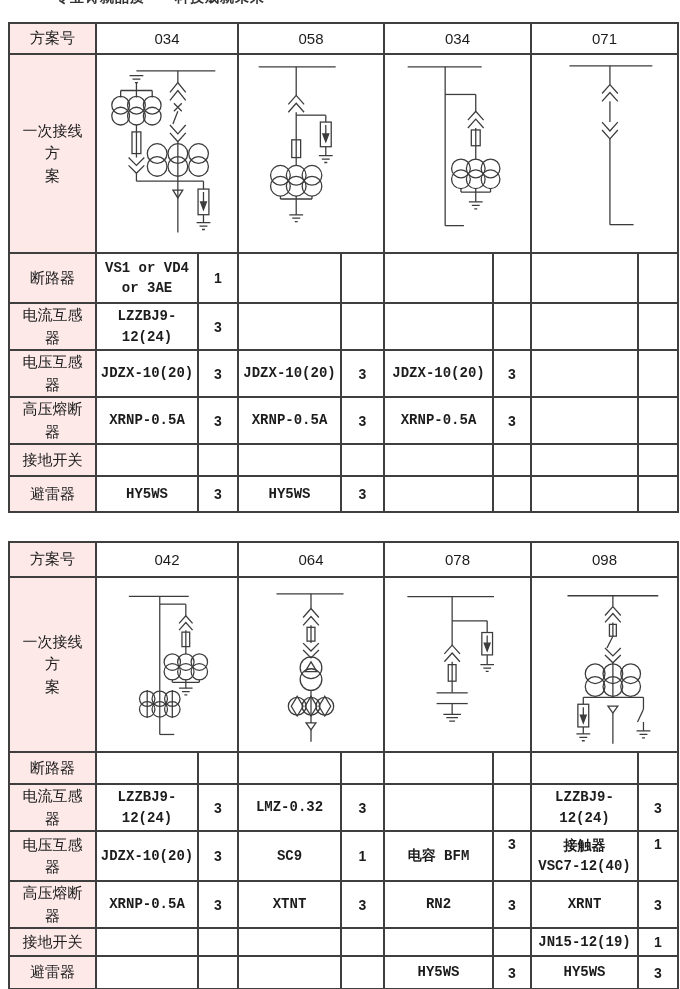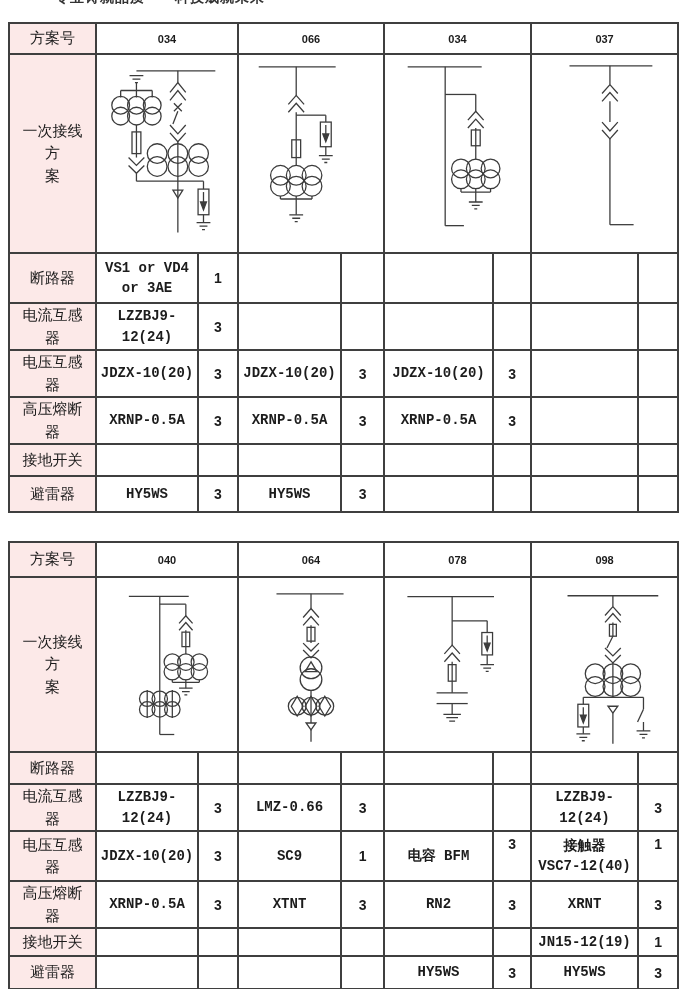--- a/index.html
+++ b/index.html
@@ -8,21 +8,21 @@
   .top-strip span{display:block;margin-top:-11px;font-size:14px;color:#333;font-weight:600;
     font-family:"DejaVu Sans",sans-serif;letter-spacing:1px;}
   table.tbl{border-collapse:collapse;table-layout:fixed;width:669px;margin-left:8px;
     border:2px solid #2f2f2f;}
   table.t1{margin-top:12px;}
   table.t2{margin-top:28px;}
   .tbl td{border:2px solid #3f3f3f;text-align:center;vertical-align:middle;
     padding:0 2px;overflow:hidden;font-size:14px;font-weight:600;}
   td.hl{background:#fce9e8;font-family:"DejaVu Serif","Liberation Serif",serif;
     font-weight:400;font-size:15px;padding:0 10px;line-height:1.5;}
-  td.num{font-size:11px;font-weight:700;text-align:center;}
+  td.num{font-size:15px;font-weight:400;text-align:center;}
   td.m{white-space:pre-line;line-height:1.45;font-family:Liberation Mono, monospace;}
   td.q{font-size:14px;}
   td.vtop{vertical-align:top;padding-top:4px;}
   td.diag{padding:0;}
   td.diag svg{display:block;width:100%;height:100%;}
   .dg{fill:none;stroke:#3c3c3c;stroke-width:1.3;}
 </style>
 </head>
 <body>
 
@@ -39,23 +39,23 @@
       <col style="width:43px">
       <col style="width:109px">
     <col style="width:38px">
       <col style="width:107px">
       <col style="width:40px">
   </colgroup>
   <tbody>
       <tr style="height:31px">
     <td class="hl">方案号</td>
     <td colspan="2" class="num">034</td>
-    <td colspan="2" class="num">066</td>
+    <td colspan="2" class="num">058</td>
     <td colspan="2" class="num">034</td>
-    <td colspan="2" class="num">037</td>
+    <td colspan="2" class="num">071</td>
   </tr>
   <tr style="height:199px">
     <td class="hl" style="white-space:pre-line">一次接线方
 案</td>
     <td colspan="2" class="diag">
       <svg viewBox="0 0 142 199" preserveAspectRatio="xMidYMid meet">
         <g class="dg">
           <line x1="40" y1="16" x2="120" y2="16"></line>
               <line x1="82" y1="16" x2="82" y2="28"></line>
           <path d="M74 38 L82 28 L90 38 M74 46 L82 36 L90 46"></path>
@@ -237,21 +237,21 @@
     <col style="width:103px">
       <col style="width:43px">
       <col style="width:109px">
     <col style="width:38px">
       <col style="width:107px">
       <col style="width:40px">
   </colgroup>
   <tbody>
       <tr style="height:35px">
     <td class="hl">方案号</td>
-    <td colspan="2" class="num">040</td>
+    <td colspan="2" class="num">042</td>
     <td colspan="2" class="num">064</td>
     <td colspan="2" class="num">078</td>
     <td colspan="2" class="num">098</td>
   </tr>
   <tr style="height:175px">
     <td class="hl" style="white-space:pre-line">一次接线方
 案</td>
     <td colspan="2" class="diag">
       <svg viewBox="0 0 145 175" preserveAspectRatio="xMidYMid meet">
         <g class="dg">
@@ -375,21 +375,21 @@
     <td class="q"></td>
     <td class="m"></td>
     <td class="q"></td>
     <td class="m"></td>
     <td class="q"></td>
   </tr>
   <tr style="height:43px">
     <td class="hl">电流互感器</td>
     <td class="m">LZZBJ9-12(24)</td>
     <td class="q">3</td>
-    <td class="m">LMZ-0.66</td>
+    <td class="m">LMZ-0.32</td>
     <td class="q">3</td>
     <td class="m"></td>
     <td class="q"></td>
     <td class="m">LZZBJ9-12(24)</td>
     <td class="q">3</td>
   </tr>
   <tr style="height:50px">
     <td class="hl">电压互感器</td>
     <td class="m">JDZX-10(20)</td>
     <td class="q">3</td>

